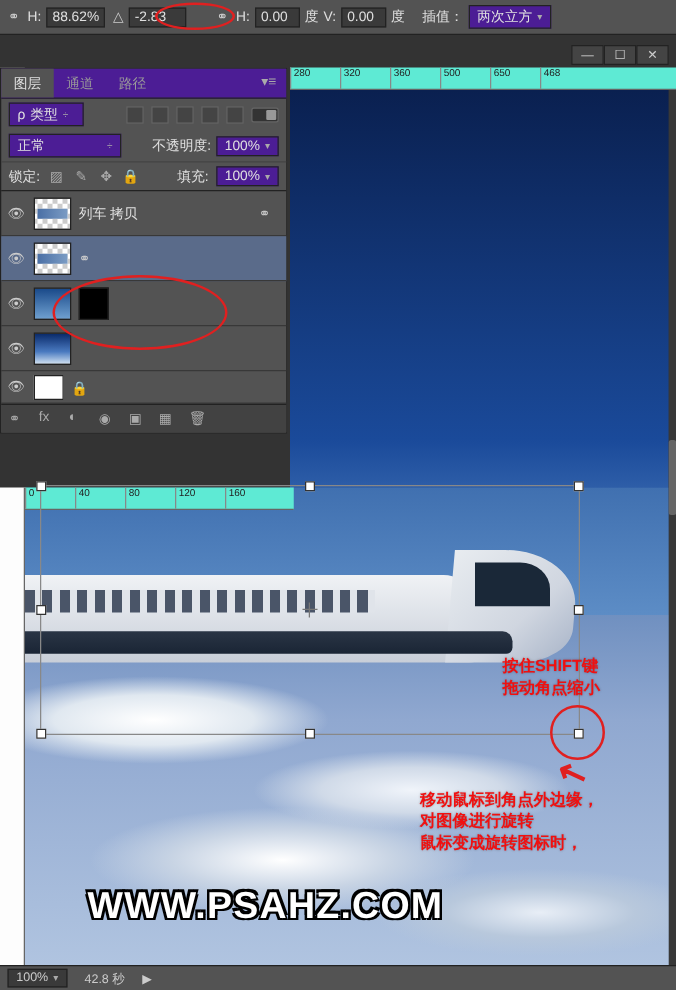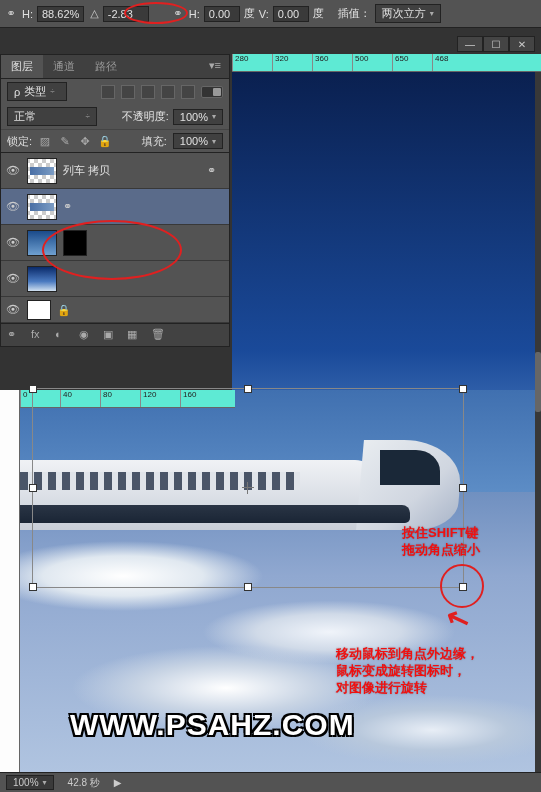--- a/index.html
+++ b/index.html
@@ -4,30 +4,30 @@
 <style>
 * { margin: 0; padding: 0; box-sizing: border-box; font-family: "Microsoft YaHei", sans-serif; }
 body { width: 541px; height: 792px; background: #333; color: #ccc; font-size: 11px; position: relative; overflow: hidden; }
 
 
 .options-bar { height: 28px; background: #535353; display: flex; align-items: center; padding: 0 4px; gap: 4px; border-bottom: 1px solid #222; }
 .link-icon { width: 14px; height: 14px; display: inline-flex; align-items: center; justify-content: center; color: #ccc; }
 .label-txt { color: #e0e0e0; font-size: 11px; }
 .value-box { background: #3a3a3a; border: 1px solid #222; padding: 1px 4px; color: #e0e0e0; font-size: 11px; min-width: 46px; display: inline-block; }
 .angle-icon { color: #ccc; font-size: 11px; margin-left: 2px; }
-.dropdown-box { background: #404040; border: 1px solid #222; padding: 1px 6px; color: #e0e0e0; font-size: 11px; display: inline-flex; align-items: center; gap: 4px; min-width: 60px; }
+.dropdown-box { background: #4c1d95; border: 1px solid #222; padding: 1px 6px; color: #e0e0e0; font-size: 11px; display: inline-flex; align-items: center; gap: 4px; min-width: 60px; }
 .dropdown-caret { font-size: 8px; color: #aaa; }
 
 
 .window-controls { position: absolute; top: 36px; right: 6px; display: flex; gap: 0; z-index: 5; }
 .win-btn { width: 26px; height: 16px; background: #444; border: 1px solid #222; color: #ccc; font-size: 10px; display: flex; align-items: center; justify-content: center; cursor: pointer; }
 
 
 .panel { width: 230px; background: #535353; position: absolute; top: 54px; left: 0; z-index: 4; border: 1px solid #222; }
-.panel-tabs { display: flex; background: #404040; border-bottom: 1px solid #222; }
+.panel-tabs { display: flex; background: #4c1d95; border-bottom: 1px solid #222; }
 .panel-tab { padding: 4px 10px; font-size: 11px; color: #999; cursor: pointer; }
 .panel-tab.active { background: #535353; color: #e0e0e0; }
 .panel-menu { margin-left: auto; padding: 4px 8px; color: #aaa; cursor: pointer; }
 
 .panel-row { display: flex; align-items: center; padding: 3px 6px; gap: 4px; }
 .panel-row .dropdown-box { flex: 0 0 auto; }
 .filter-icons { display: flex; gap: 6px; margin-left: auto; align-items: center; }
 .filter-icon { width: 14px; height: 14px; background: #444; border: 1px solid #666; }
 .toggle-switch { width: 22px; height: 12px; background: #333; border: 1px solid #666; border-radius: 2px; position: relative; }
 .toggle-switch::after { content: ''; position: absolute; right: 1px; top: 1px; width: 8px; height: 8px; background: #999; border-radius: 1px; }
@@ -93,21 +93,21 @@
 .center-mark::before, .center-mark::after { content: ''; position: absolute; background: #777; }
 .center-mark::before { top: 5px; left: 0; right: 0; height: 1px; }
 .center-mark::after { left: 5px; top: 0; bottom: 0; width: 1px; }
 
 
 .anno-circle-1 { position: absolute; top: 2px; left: 124px; width: 64px; height: 22px; border: 2px solid #e02020; border-radius: 50%; z-index: 10; }
 .anno-circle-2 { position: absolute; top: 220px; left: 42px; width: 140px; height: 60px; border: 2px solid #e02020; border-radius: 50%; z-index: 10; }
 .anno-circle-3 { position: absolute; top: 564px; left: 440px; width: 44px; height: 44px; border: 2px solid #e02020; border-radius: 50%; z-index: 10; }
 .anno-arrow { position: absolute; top: 602px; left: 446px; color: #e02020; font-size: 28px; font-weight: bold; z-index: 10; transform: rotate(-20deg); }
 .anno-text-1 { position: absolute; top: 525px; left: 402px; color: #f01010; font-size: 13px; font-weight: bold; line-height: 1.3; z-index: 10; text-shadow: 0 0 2px rgba(0,0,0,0.3); }
-.anno-text-2 { position: absolute; top: 646px; left: 336px; color: #f01010; font-size: 13px; font-weight: bold; line-height: 1.3; z-index: 10; text-shadow: 0 0 2px rgba(0,0,0,0.3); }
+.anno-text-2 { position: absolute; top: 632px; left: 336px; color: #f01010; font-size: 13px; font-weight: bold; line-height: 1.3; z-index: 10; text-shadow: 0 0 2px rgba(0,0,0,0.3); }
 .watermark { position: absolute; bottom: 50px; left: 70px; color: #fff; font-size: 30px; font-weight: 900; font-family: Arial, sans-serif; letter-spacing: 1px; z-index: 10; text-shadow: 2px 2px 0 #000, -2px -2px 0 #000, 2px -2px 0 #000, -2px 2px 0 #000; }
 
 
 .status-bar { position: absolute; bottom: 0; left: 0; right: 0; height: 20px; background: #535353; display: flex; align-items: center; padding: 0 6px; gap: 14px; font-size: 10px; color: #ccc; border-top: 1px solid #222; z-index: 5; }
 .status-box { background: #3a3a3a; padding: 1px 6px; display: inline-flex; align-items: center; gap: 4px; border: 1px solid #222; }
 
 
 .vscroll { position: absolute; top: 72px; right: 0; bottom: 20px; width: 6px; background: #383838; z-index: 2; }
 .vscroll-thumb { position: absolute; top: 40%; left: 0; right: 0; height: 60px; background: #666; border-radius: 2px; }
 </style>
@@ -276,22 +276,22 @@
 <div class="anno-circle-1"></div>
 <div class="anno-circle-2"></div>
 <div class="anno-circle-3"></div>
 <div class="anno-arrow">↖</div>
 <div class="anno-text-1">
   <div>按住SHIFT键</div>
   <div>拖动角点缩小</div>
 </div>
 <div class="anno-text-2">
   <div>移动鼠标到角点外边缘，</div>
+  <div>对图像进行旋转</div>
   <div>鼠标变成旋转图标时，</div>
-  <div>对图像进行旋转</div>
 </div>
 <div class="watermark">WWW.PSAHZ.COM</div>
 
 <div class="vscroll">
   <div class="vscroll-thumb"></div>
 </div>
 
 <div class="status-bar">
   <span class="status-box">
     <span>100%</span>

